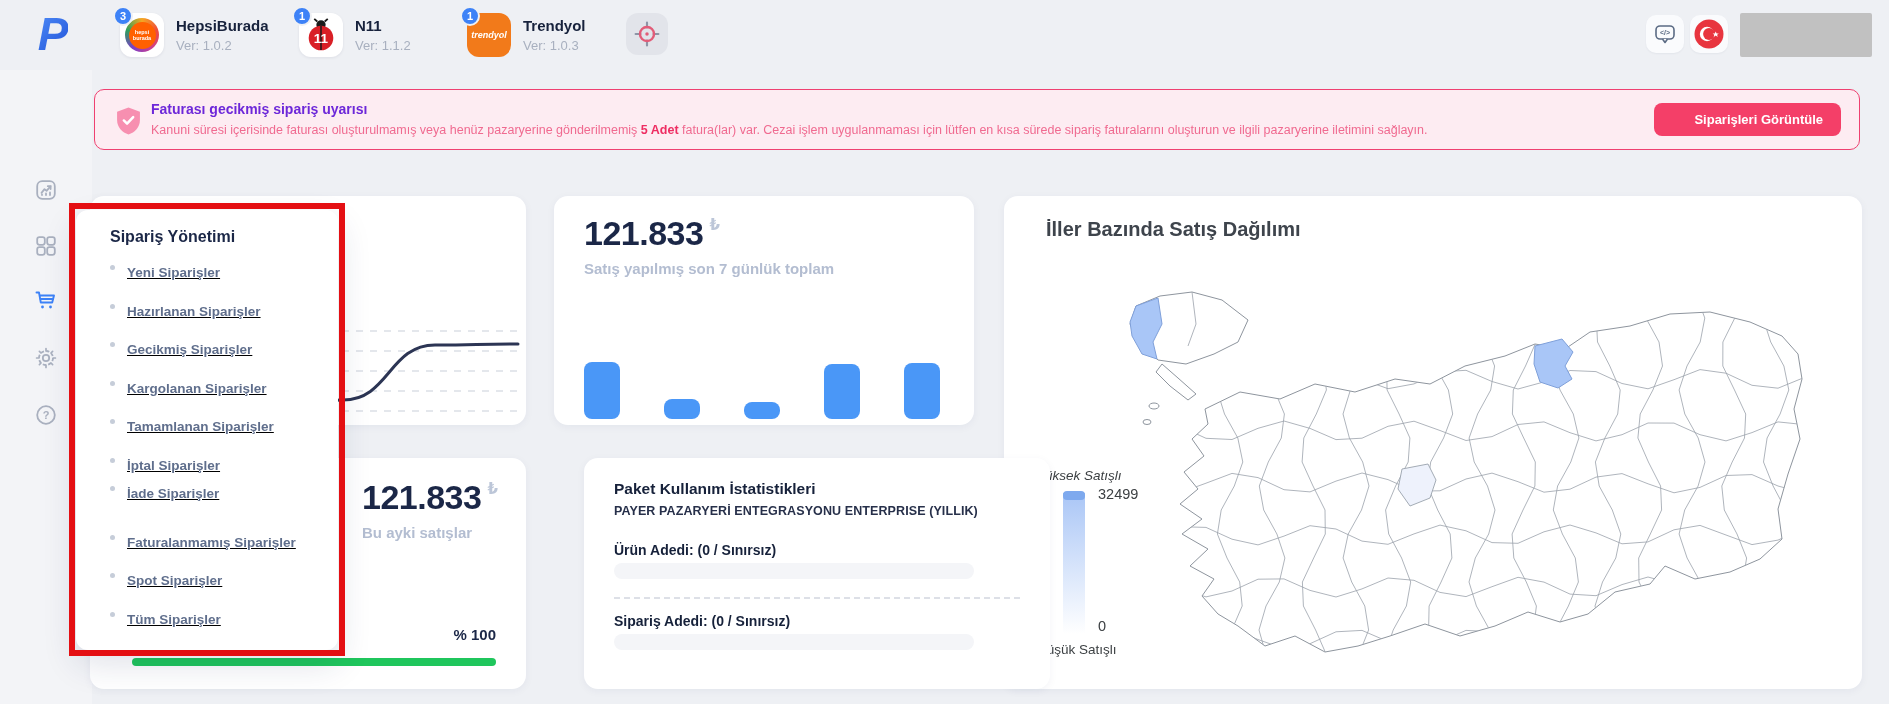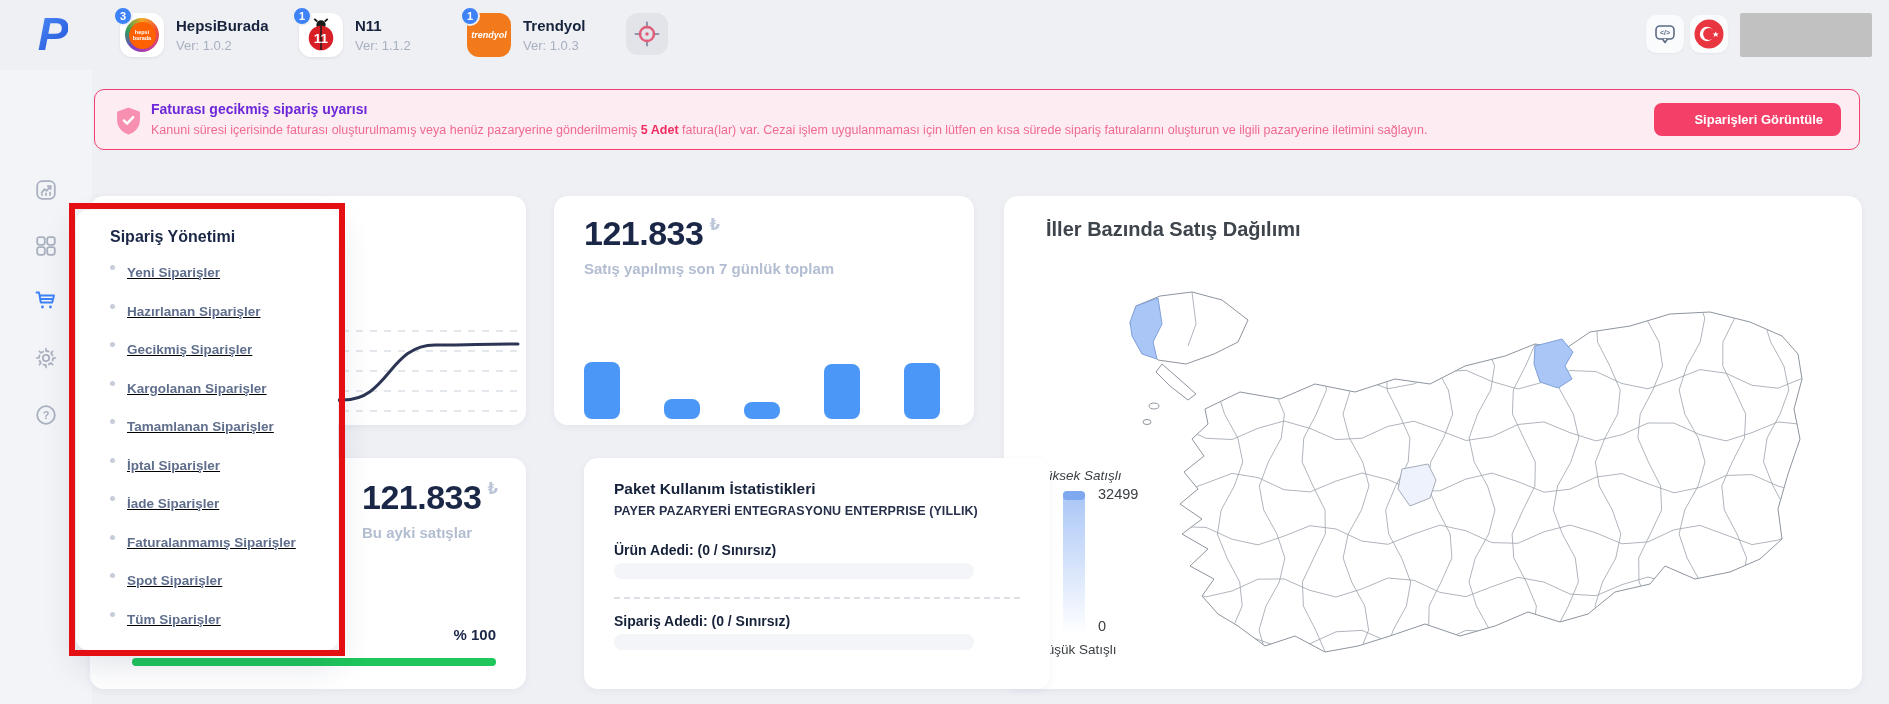--- a/index.html
+++ b/index.html
@@ -353,21 +353,21 @@
         <span class="om-label">Kargolanan Siparişler</span>
       </div>
     <div class="om-item" style="top:209px">
         <span class="om-dot"></span>
         <span class="om-label">Tamamlanan Siparişler</span>
       </div>
     <div class="om-item" style="top:248px">
         <span class="om-dot"></span>
         <span class="om-label">İptal Siparişler</span>
       </div>
-    <div class="om-item" style="top:286px">
+    <div class="om-item" style="top:276px">
         <span class="om-dot"></span>
         <span class="om-label">İade Siparişler</span>
       </div>
     <div class="om-item" style="top:325px">
         <span class="om-dot"></span>
         <span class="om-label">Faturalanmamış Siparişler</span>
       </div>
     <div class="om-item" style="top:363px">
         <span class="om-dot"></span>
         <span class="om-label">Spot Siparişler</span>

